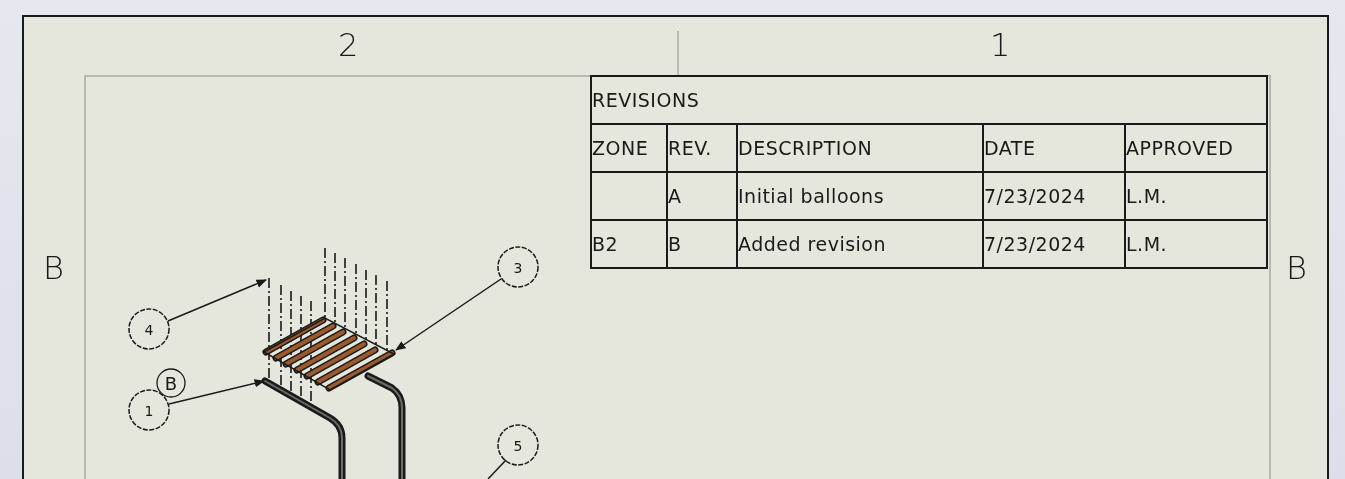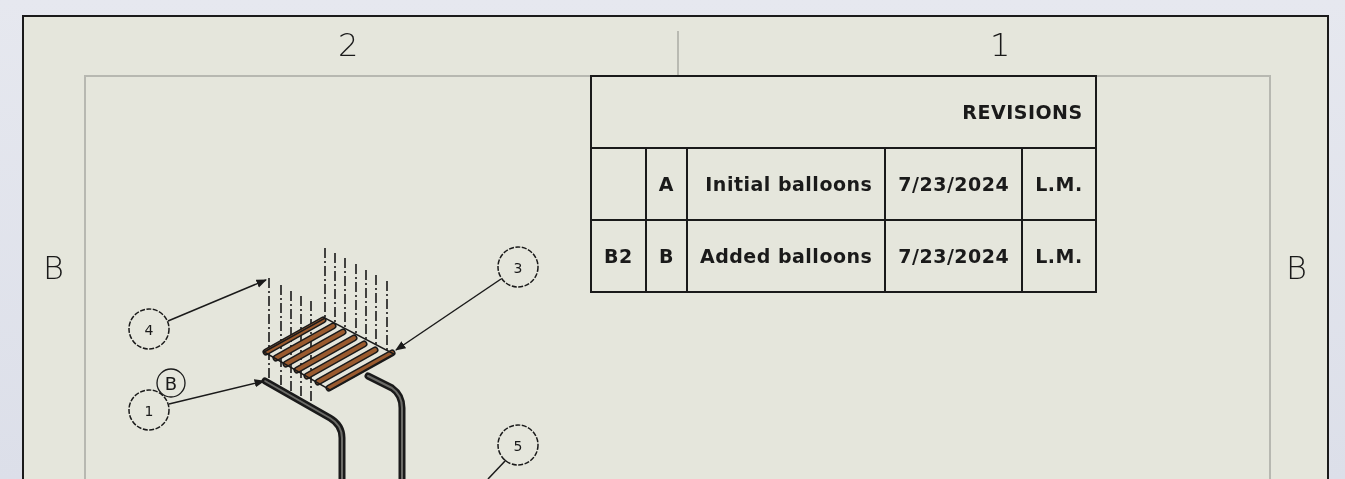--- a/index.html
+++ b/index.html
@@ -19,22 +19,22 @@
   .zone-divider { position:absolute; background:#b9bab2; }
   .inner-frame {
     position:absolute; left:60px; top:58px; width:1187px; height:430px;
     border:2px solid #b7b8b1; border-bottom:none; box-sizing:border-box;
   }
   .rev-table {
     position:absolute; left:566px; top:58px; border-collapse:collapse;
     background:#e5e6dc; font-family:"DejaVu Sans", sans-serif; color:#1a1a1a;
   }
   .rev-table td, .rev-table th {
-    border:2px solid #1a1a1a; height:46px; padding:12px; text-align:right;
-    font-size:19px; font-weight:bold; letter-spacing:0.5px;
+    border:2px solid #1a1a1a; height:46px; padding:0; text-align:left;
+    font-size:19px; font-weight:normal; letter-spacing:0.5px;
   }
   .drawing { position:absolute; left:0; top:0; }
 </style>
 </head>
 <body>
 
 <div class="sheet">
   <div class="zone-label" style="left:314px; top:12px;">2</div>
   <div class="zone-label" style="left:966px; top:12px;">1</div>
   <div class="zone-divider" style="left:653px; top:14px; width:2px; height:44px;"></div>
@@ -42,30 +42,37 @@
   <div class="zone-label" style="left:1262px; top:235px;">B</div>
 
   <div class="inner-frame"></div>
 
   <table class="rev-table">
     <tbody>
         <tr>
       <th colspan="5">REVISIONS</th>
     </tr>
     <tr>
+      <th style="width:74px">ZONE</th>
+      <th style="width:68px">REV.</th>
+      <th style="width:244px">DESCRIPTION</th>
+      <th style="width:140px">DATE</th>
+      <th style="width:140px">APPROVED</th>
+    </tr>
+    <tr>
       <td></td>
       <td>A</td>
       <td>Initial balloons</td>
       <td>7/23/2024</td>
       <td>L.M.</td>
     </tr>
     <tr>
       <td>B2</td>
       <td>B</td>
-      <td>Added balloons</td>
+      <td>Added revision</td>
       <td>7/23/2024</td>
       <td>L.M.</td>
     </tr>
   </tbody>
     </table>
 </div>
 
 <svg class="drawing" width="1345" height="479" viewBox="0 0 1345 479">
   <defs>
     <marker id="arrow" viewBox="0 0 10 10" refX="9" refY="5" markerWidth="7" markerHeight="7" orient="auto-start-reverse">

